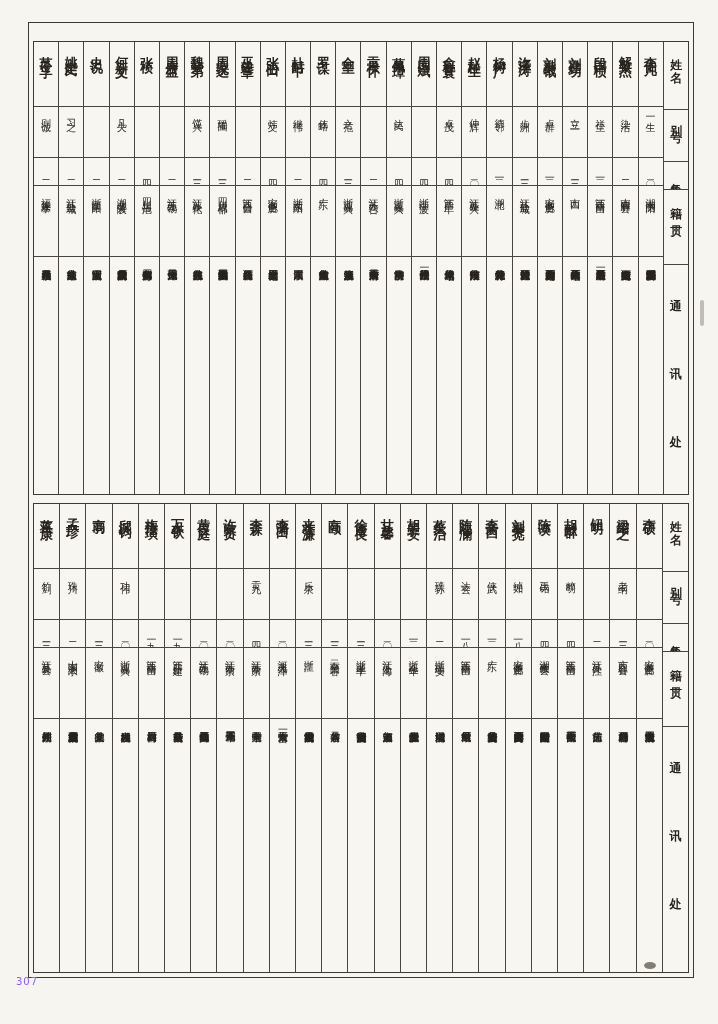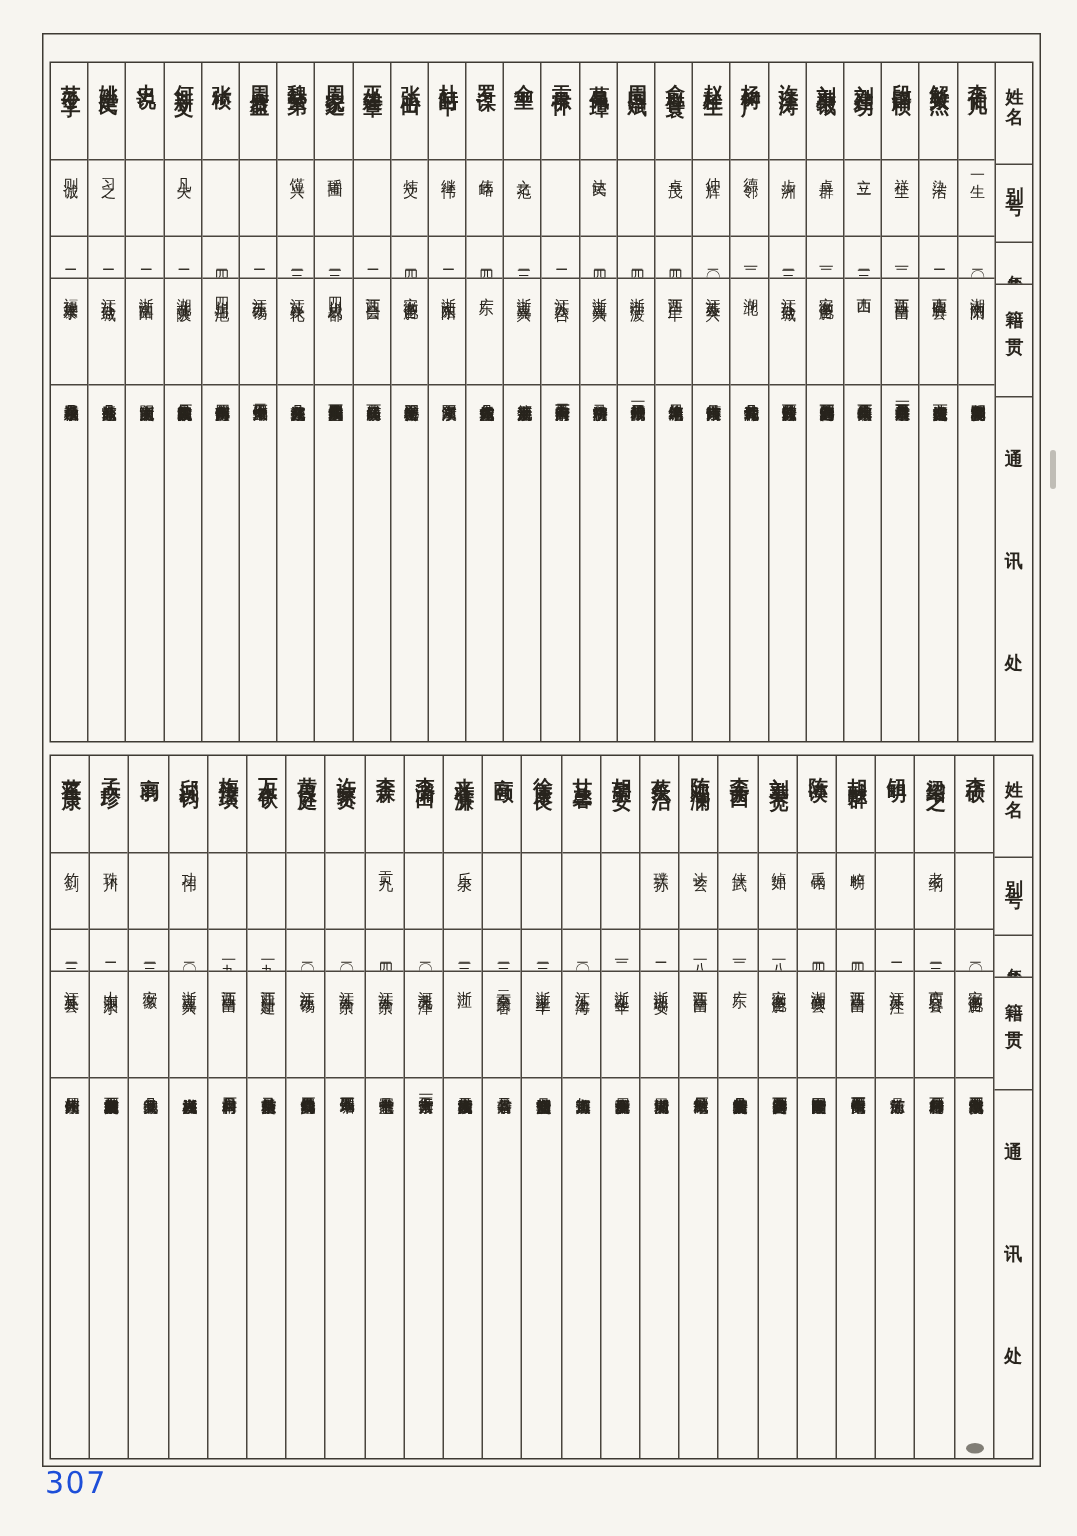--- a/index.html
+++ b/index.html
@@ -58,24 +58,24 @@
   .r-addr   { flex: 1; font-size: 10px; padding-top: 5px; border-bottom: none; line-height: 12px; }
   
   .header-col .cell { font-weight: bold; font-size: 12px; }
   .header-col .r-name   { letter-spacing: 12px; padding-top: 7px; }
   .header-col .r-alias  { letter-spacing: 8px; padding-top: 5px; }
   .header-col .r-age    { font-size: 10px; letter-spacing: 1px; }
   .header-col .r-origin { letter-spacing: 18px; padding-top: 8px; }
   .header-col .r-addr   { letter-spacing: 68px; padding-top: 24px; }
   .page-number {
     position: absolute;
-    left: 30px; top: 976px;
-    font-size: 20px;
+    left: 16px; top: 976px;
+    font-size: 10px;
     letter-spacing: 1px;
-    color: #1d4ed8;
+    color: #8b5cf6;
   }
   .speck-1 {
     position: absolute; left: 644px; top: 962px;
     width: 12px; height: 7px; border-radius: 50%;
     background: #5a554c; opacity: .75;
   }
   .speck-2 {
     position: absolute; left: 700px; top: 300px;
     width: 4px; height: 26px; border-radius: 3px;
     background: #8a857b; opacity: .5;

